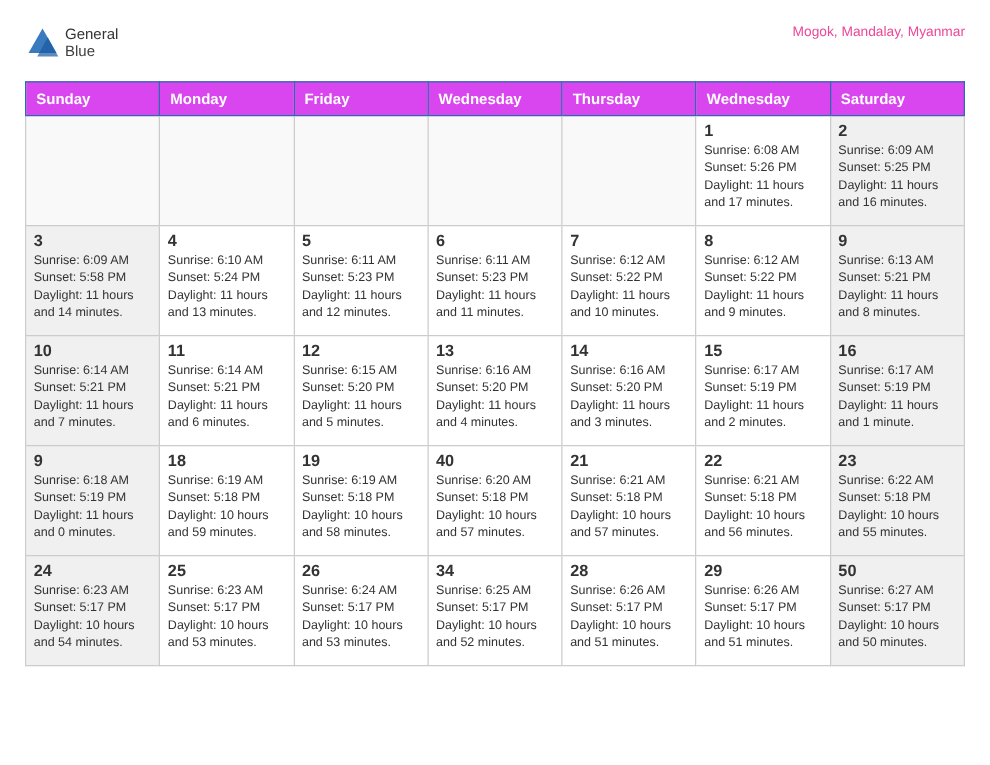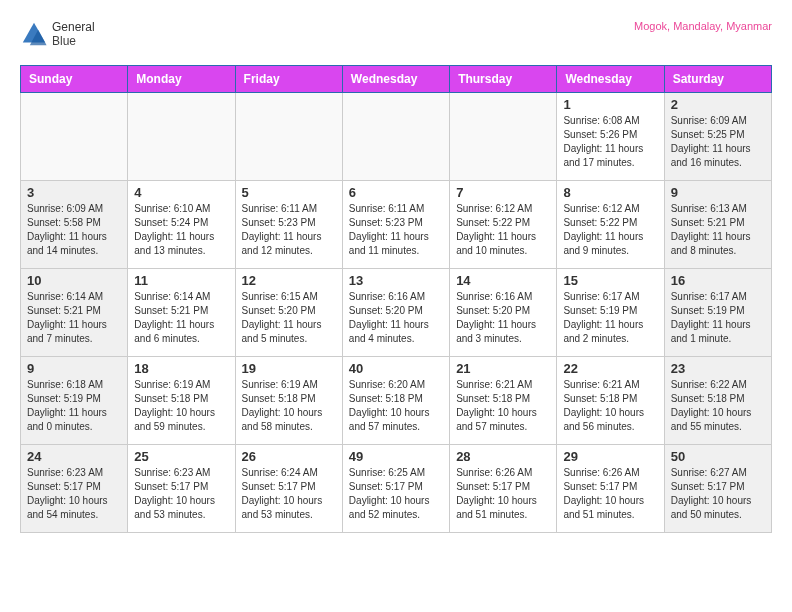--- a/index.html
+++ b/index.html
@@ -310,21 +310,21 @@
 and 53 minutes.</div>
         </td>
         <td>
           <span class="day-number">26</span>
           <div class="day-info">Sunrise: 6:24 AM
 Sunset: 5:17 PM
 Daylight: 10 hours
 and 53 minutes.</div>
         </td>
         <td>
-          <span class="day-number">49</span>
+          <span class="day-number">34</span>
           <div class="day-info">Sunrise: 6:25 AM
 Sunset: 5:17 PM
 Daylight: 10 hours
 and 52 minutes.</div>
         </td>
         <td>
           <span class="day-number">28</span>
           <div class="day-info">Sunrise: 6:26 AM
 Sunset: 5:17 PM
 Daylight: 10 hours

